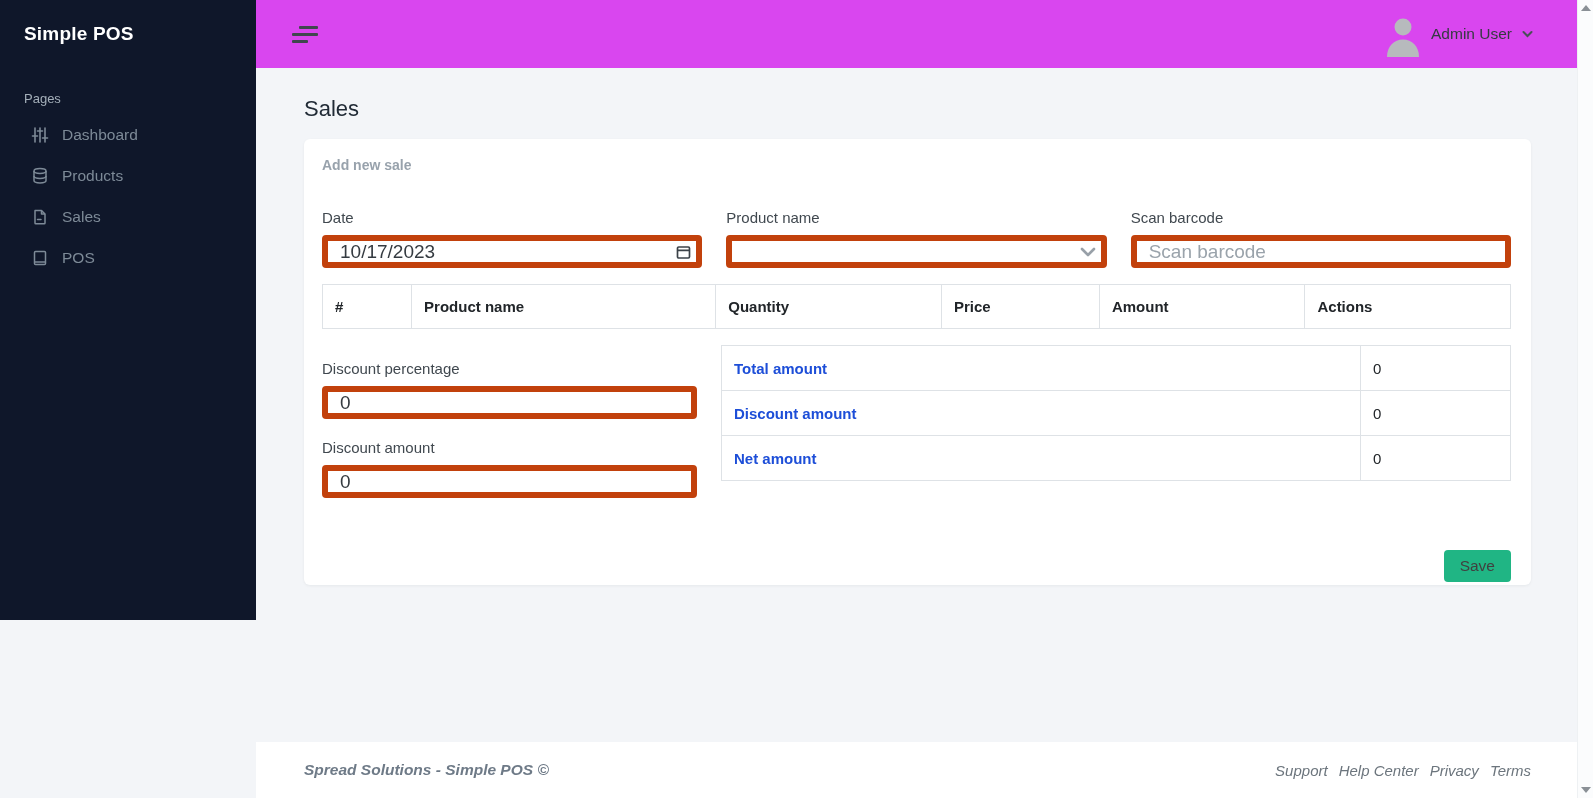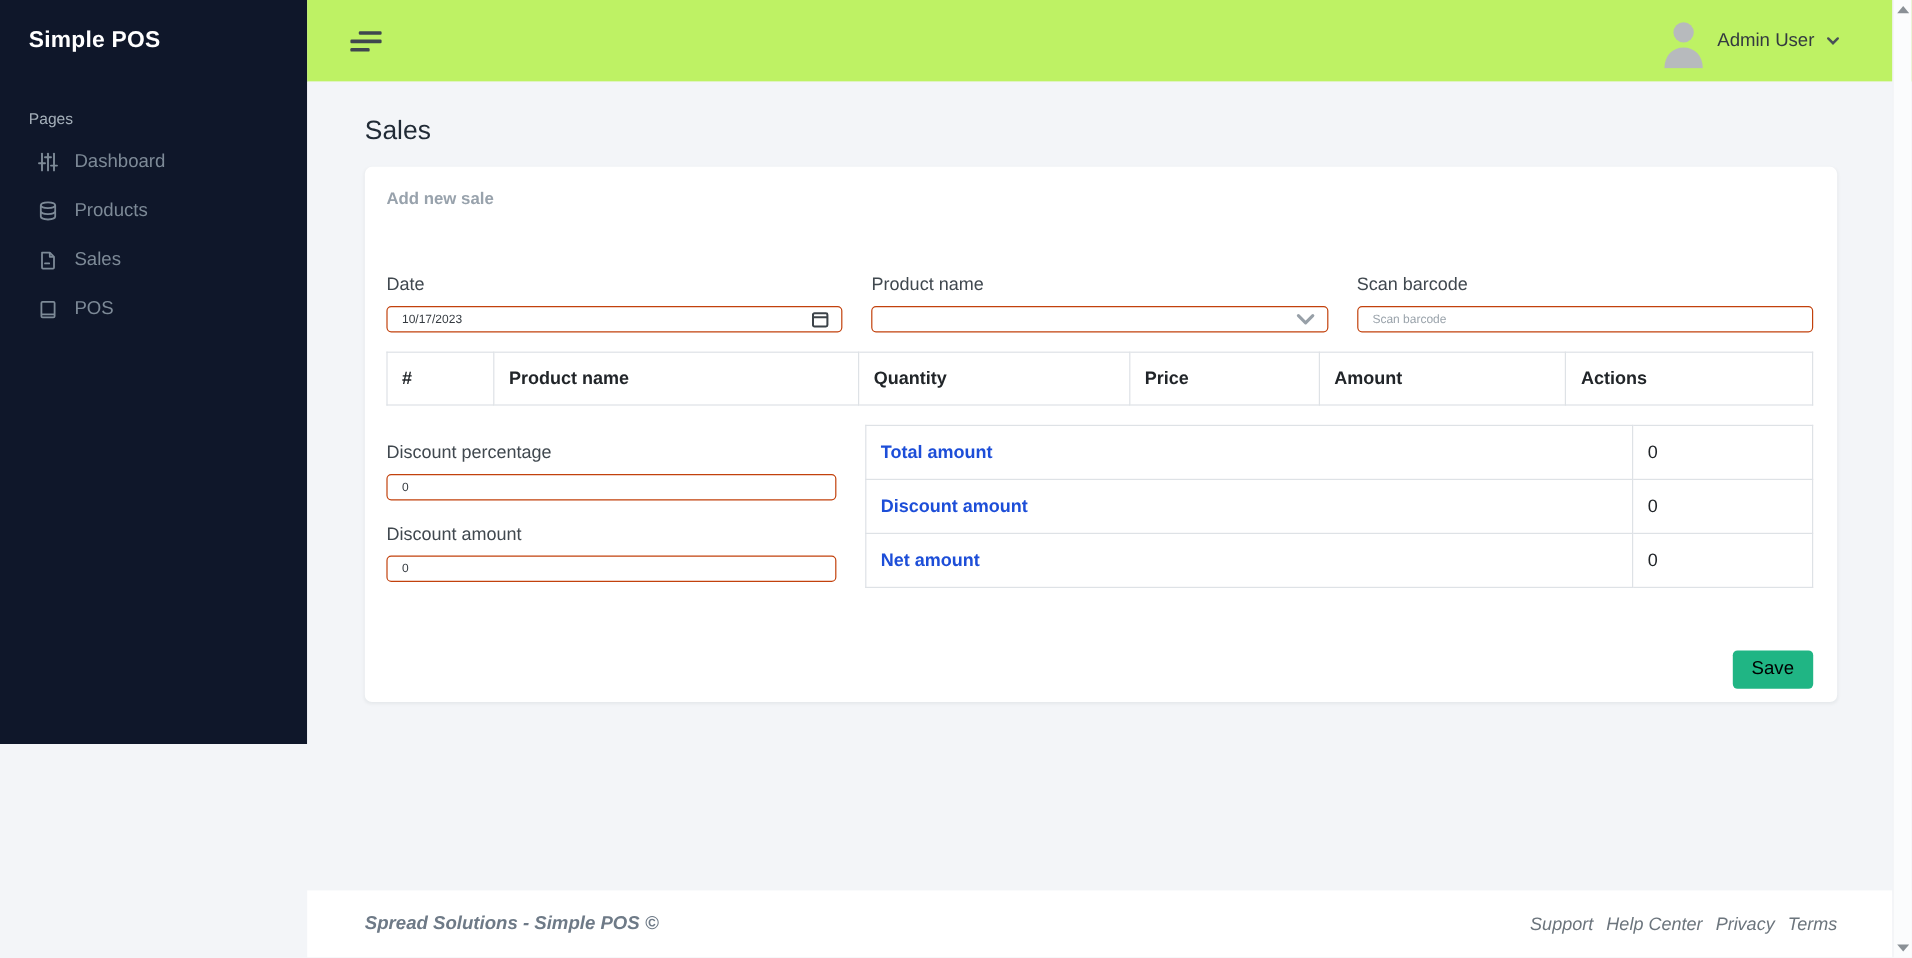--- a/index.html
+++ b/index.html
@@ -14,62 +14,62 @@
   .brand-text { color:#ffffff; font-weight:bold; font-size:19px; letter-spacing:.2px; }
   .side-section-label { color:#a4afb9; font-size:13px; padding:0 24px; margin-top:23px; margin-bottom:8px; }
   .nav-item { display:flex; align-items:center; gap:13px; height:41px; padding:0 24px 0 30px; cursor:pointer; color:#7d8a97; }
   .nav-item .nav-label { font-size:15.5px; }
   .nav-ico { width:19px; height:19px; display:flex; align-items:center; justify-content:center; }
   .nav-ico svg { display:block; }
 
   
   .right-col { flex:1; display:flex; flex-direction:column; height:798px; position:relative; }
 
-  .topbar { height:68px; background:#bef264; display:flex; align-items:center; justify-content:space-between; padding:0 60px 0 34px; }
+  .topbar { height:68px; background:#d946ef; display:flex; align-items:center; justify-content:space-between; padding:0 60px 0 34px; }
   .hamburger { display:inline-flex; flex-direction:column; gap:4px; cursor:pointer; padding:4px 2px; }
   .hamburger .b { height:3px; background:#3f474e; border-radius:1px; }
   .hamburger .b1 { width:19px; margin-left:7px; }
   .hamburger .b2 { width:26px; }
   .hamburger .b3 { width:16px; }
   .user-menu { display:flex; align-items:center; gap:8px; cursor:pointer; }
   .avatar { width:40px; height:46px; display:flex; align-items:flex-end; overflow:hidden; }
   .user-name { color:#343a40; font-size:15.5px; }
   .user-caret { margin-left:2px; display:flex; }
 
   .main { flex:1; background:#f3f5f8; padding:28px 62px 0 48px; overflow:hidden; }
   .page-title { font-size:22px; font-weight:500; color:#212b36; margin-bottom:17px; }
 
   .card { background:#ffffff; border-radius:6px; box-shadow:0 1px 3px rgba(20,30,40,.06); padding:18px 20px 16px 18px; height:446px; }
   .card-title { color:#98a2ac; font-weight:bold; font-size:14px; }
 
-  .form-row { display:flex; gap:24px; margin-top:56px; }
+  .form-row { display:flex; gap:24px; margin-top:36px; }
   .form-col { flex:1; }
   .field-label { color:#40484f; margin-bottom:9px; }
-  .input, .select { width:100%; height:22px; border:1px solid #c2410c; border-radius:4px; background:#fff;
-    font-family:"Liberation Sans", sans-serif; font-size:10px; color:#353b41; padding:0 12px; outline:none; }
+  .input, .select { width:100%; height:33px; border:6px solid #c2410c; border-radius:4px; background:#fff;
+    font-family:"Liberation Sans", sans-serif; font-size:19px; color:#353b41; padding:0 12px; outline:none; }
   .input::placeholder { color:#9aa3ab; }
   .input-wrap { position:relative; }
   .input-icon-right { position:absolute; right:11px; top:50%; transform:translateY(-50%); display:flex; pointer-events:none; }
 
   table { border-collapse:collapse; width:100%; }
   .items-table { margin-top:16px; }
   .items-table th { border:1px solid #dee2e6; text-align:left; font-weight:bold; font-size:15px; color:#212529; padding:13px 12px; }
   .col-num{width:7.5%;} .col-pname{width:25.6%;} .col-qty{width:19%;} .col-price{width:13.3%;} .col-amt{width:17.3%;} .col-act{width:17.3%;}
 
   .lower-row { display:flex; gap:24px; margin-top:16px; align-items:flex-start; }
   .lower-left { width:375px; min-width:375px; padding-top:2px; }
   .lower-left .field-label { margin-top:13px; }
   .lower-left .gap { margin-top:20px; }
   .lower-right { flex:1; }
   .summary-table td { border:1px solid #dee2e6; padding:12px; font-size:15px; height:45px; }
   .summary-label { font-weight:bold; color:#1d4ed8; width:81%; }
   .summary-value { color:#212529; }
 
   .card-actions { display:flex; justify-content:flex-end; margin-top:52px; }
-  .btn-save { background:#20b584; color:#000000; border:none; border-radius:4px; padding:7px 16px; font-size:15.5px;
+  .btn-save { background:#20b584; color:#404040; border:none; border-radius:4px; padding:7px 16px; font-size:15.5px;
     font-family:"Liberation Sans", sans-serif; cursor:pointer; }
 
   .footer { height:56px; background:#ffffff; display:flex; align-items:center; justify-content:space-between; padding:0 62px 0 48px;font-style:italic; }
   .footer-left { color:#6e7a87; font-weight:bold; font-size:15.5px; }
   .footer-links { display:flex; gap:11px; }
   .footer-links a { color:#6c757d; text-decoration:none; font-size:15px; cursor:pointer; }
 
   
   .scrollbar { position:absolute; right:0; top:0; width:16px; height:798px; background:#fbfcfd; border-left:1px solid #eef1f3;
     display:flex; flex-direction:column; justify-content:space-between; align-items:center; padding:5px 0; }

